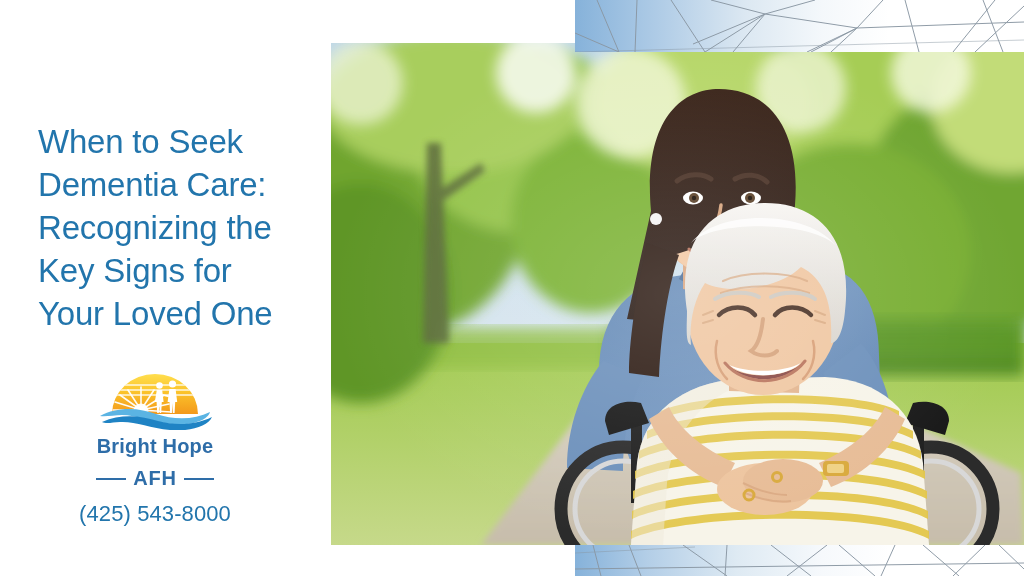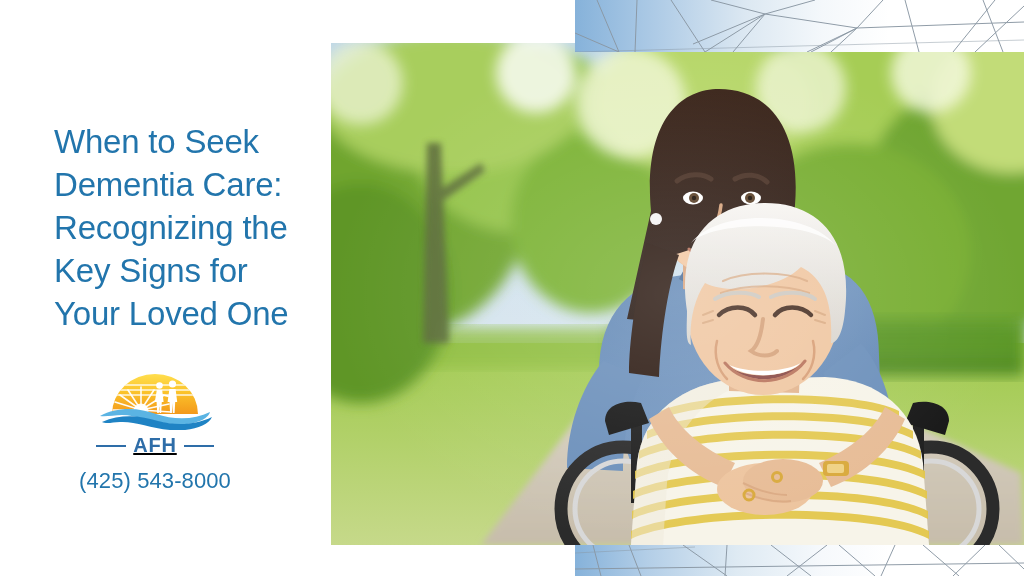--- a/index.html
+++ b/index.html
@@ -26,21 +26,20 @@
   .headline {
     position:absolute;
     left:38px; top:120px;
     width:290px;
     color:#2275AC;
     font-size:33px;
     line-height:43px;
     font-weight:400;
     letter-spacing:-0.2px;
     white-space:pre-line;
-    margin-left:16px;
   }
 
   
   .logo-block {
     position:absolute;
     left:55px; top:368px;
     width:200px;
     text-align:center;
   }
   .logo-mark {
@@ -55,22 +54,21 @@
     font-weight:bold;
     color:#2E6DA8;
     letter-spacing:0.2px;
     line-height:24px;
   }
   .logo-afh-row {
     display:flex;
     align-items:center;
     justify-content:center;
     gap:7px;
-    margin-top:1px;
-    text-decoration:underline;
+    margin-top:9px;
   }
   .logo-afh-row .rule {
     display:block;
     width:30px; height:2px;
     background:#2E6DA8;
   }
   .logo-afh {
     font-size:20px;
     font-weight:bold;
     color:#2E6DA8;
@@ -377,20 +375,21 @@
             <path d="M73.4 21 L79.6 21 L81.2 34 L79.2 34 L78.6 45 L76.8 45 L76.3 35 L75.9 45 L74.1 45 L73.5 34 L71.6 34 Z"></path>
 
             <path d="M66.6 26 L73 27.5 L72.8 29.3 L66.4 27.8 Z"></path>
           </g>
 
           <path d="M4 48 C22 38 44 40 60 46 C78 52 98 52 114 44 C112 52 96 58 76 56 C56 54 40 47 26 47 C18 47 10 49 4 48 Z" fill="#5BB4E3"></path>
           <path d="M6 54 C26 45 46 48 62 53 C80 58 100 57 116 49 C112 58 94 64 74 62 C54 60 38 53 24 54 C16 54.5 10 56 6 54 Z" fill="#1F83C4"></path>
         </svg>
       </div>
 
+      <div class="logo-wordmark">Bright Hope</div>
 
       <div class="logo-afh-row">
         <span class="rule"></span>
         <span class="logo-afh">AFH</span>
         <span class="rule"></span>
       </div>
 
       <div class="logo-phone">(425) 543-8000</div>
     </div>
   </div>

